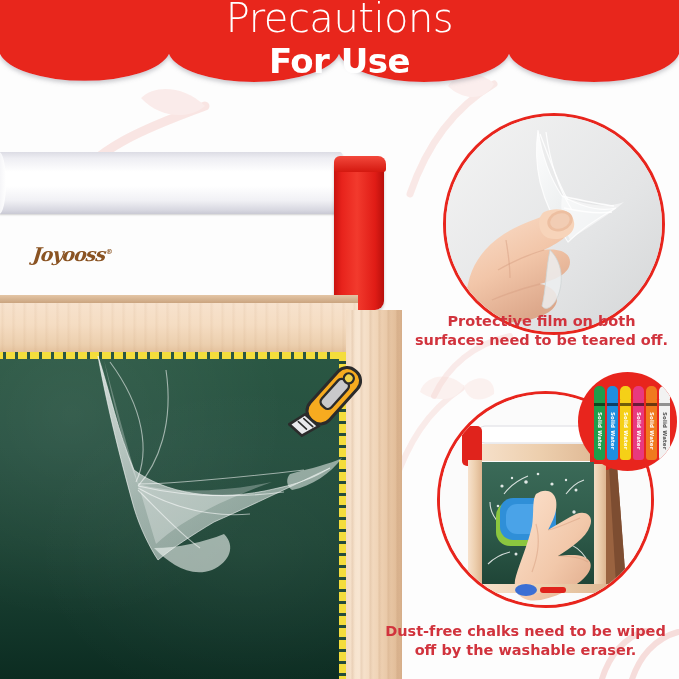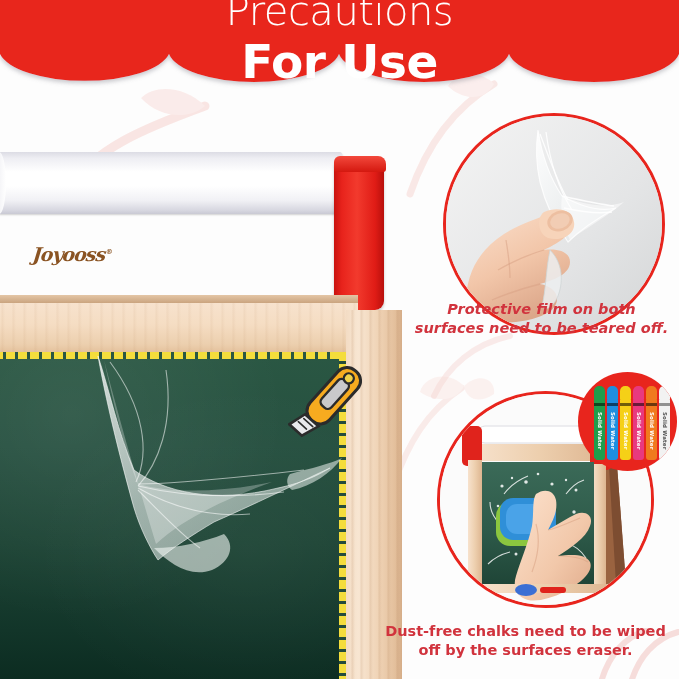--- a/index.html
+++ b/index.html
@@ -25,21 +25,21 @@
     display: flex; align-items: center; justify-content: center;
     color: #ffffff; letter-spacing: .2px; z-index: 3;
     white-space: nowrap;
     flex-direction: column;
   }
   #header-title .t-light {
     font-size: 40px; font-weight: 300; font-family: "DejaVu Sans", sans-serif;
     letter-spacing: -0.5px;
   }
   #header-title .t-bold {
-    font-size: 47px; font-weight: bold; font-family: "DejaVu Sans", sans-serif;
+    font-size: 34px; font-weight: bold; font-family: "DejaVu Sans", sans-serif;
     letter-spacing: -0.5px;
   }
 
   
   #main-photo {
     position: absolute; left: -6px; top: 152px; width: 412px; height: 527px;
     z-index: 2; overflow: hidden;
   }
   .paper-roll {
     position: absolute; left: 0; top: 0; width: 352px; height: 62px;
@@ -136,21 +136,21 @@
   #circle-chalks {
     position: absolute; left: 578px; top: 372px; width: 99px; height: 99px;
     border-radius: 50%; background: #e8251d; overflow: hidden; z-index: 8;
   }
 
   .caption {
     position: absolute; text-align: center; color: #d1333d;
     font-weight: bold; font-size: 14.5px; line-height: 19px;
     font-family: "DejaVu Sans", sans-serif; z-index: 7;
   }
-  #caption-film { left: 404px; top: 300px; width: 275px; font-style: italic; }
+  #caption-film { left: 404px; top: 312px; width: 275px; }
   #caption-wipe { left: 384px; top: 622px; width: 283px; }
 
   
   .chalk {
     position: absolute; width: 11px; height: 74px; top: 14px;
     border-radius: 2px 2px 3px 3px;
   }
   .chalk .cap {
     position: absolute; left: 0; top: 0; width: 11px; height: 15px;
     border-radius: 5px 5px 2px 2px;
@@ -490,20 +490,20 @@
     <div class="chalk" style="left:81px;">
       <div class="cap" style="background:#f2f2f2;"></div>
       <div style="position:absolute;left:0;top:14px;width:11px;height:60px;background:#f2f2f2;border-radius:0 0 3px 3px;"></div>
       <div class="band" style="background:rgba(0,0,0,.4);"></div>
       <div class="label" style="color:#555;">Solid Water</div>
     </div>
   </div>
 
   <div id="caption-wipe" class="caption">
     <div>Dust-free chalks need to be wiped</div>
-    <div>off by the surfaces eraser.</div>
+    <div>off by the washable eraser.</div>
   </div>
 
   <div id="brand-logo">
     <span>Joyooss</span><sup>®</sup>
   </div>
 
 </div>
 
 </body></html>

